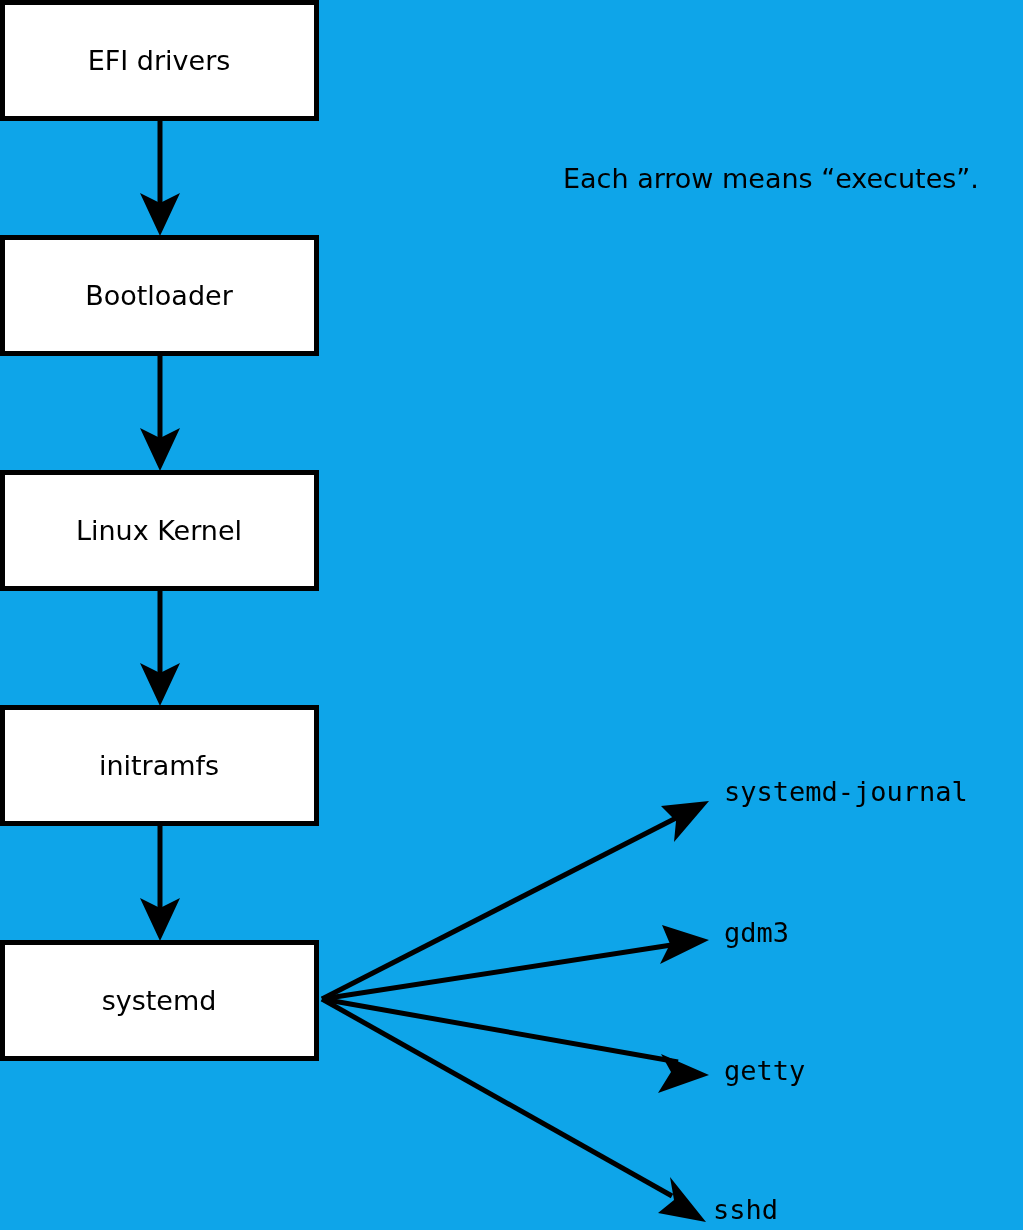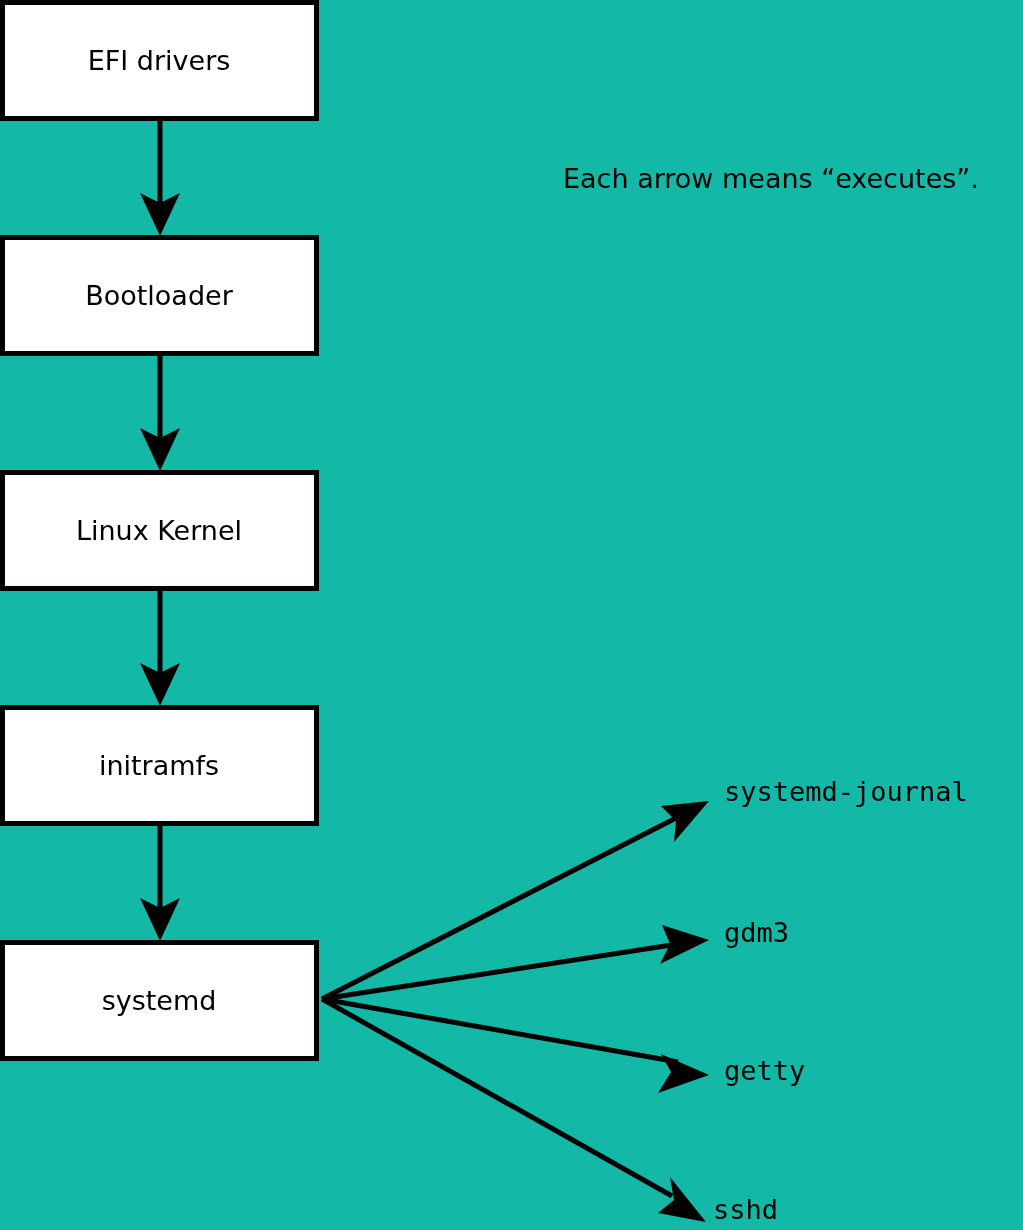--- a/index.html
+++ b/index.html
@@ -7,21 +7,21 @@
     padding: 0;
     background: #ffffff;
   }
   body {
     font-family: "DejaVu Sans", "Liberation Sans", sans-serif;
   }
   #diagram-root {
     position: relative;
     width: 1023px;
     height: 1230px;
-    background: #14b8a6;
+    background: #0ea5e9;
     overflow: hidden;
   }
   #diagram-svg {
     position: absolute;
     top: 0;
     left: 0;
     width: 1023px;
     height: 1230px;
     display: block;
   }

